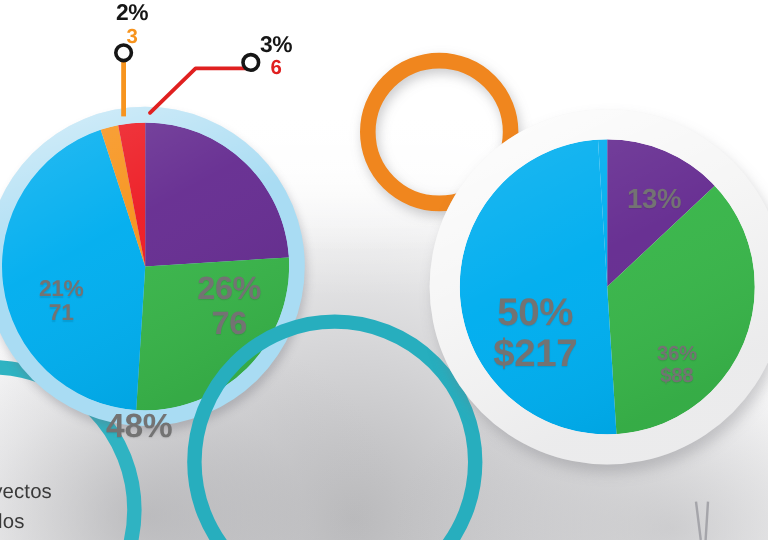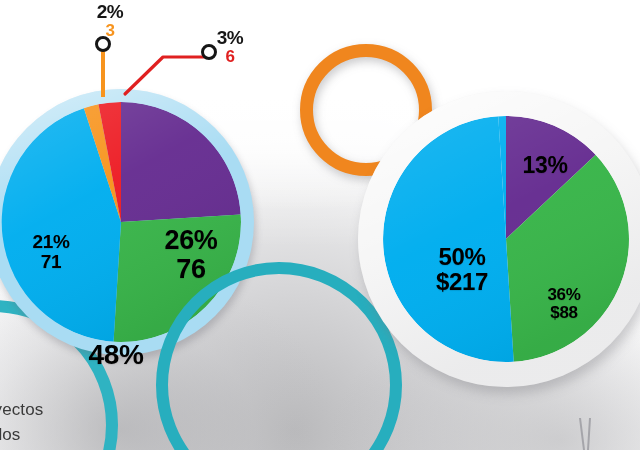--- a/index.html
+++ b/index.html
@@ -42,21 +42,21 @@
   .ring-teal-small{
     left:-132px;top:300px;width:250px;height:250px;
     border:12px solid #2FB3C2;
   }
 
   
   .pie-wrap{position:absolute;}
   .pie-halo{position:absolute;border-radius:50%;}
   .pie-disc{position:absolute;border-radius:50%;overflow:hidden;}
   .slice-label{
-    position:absolute;color:#000000;font-weight:bold;text-align:center;
+    position:absolute;color:#737373;font-weight:bold;text-align:center;
     line-height:1.06;letter-spacing:-0.3px;white-space:nowrap;
     text-shadow:0 1px 1px rgba(0,0,0,.10);
   }
   .slice-label .pct{display:block;}
   .slice-label .val{display:block;}
 
   
   #pie-left{left:-12px;top:89px;width:266px;height:266px;}
   #pie-left .pie-halo{
     left:0;top:0;width:266px;height:266px;
@@ -166,21 +166,21 @@
           <linearGradient id="glossR" x1="0" y1="0" x2="0.5" y2="1">
             <stop offset="0%" stop-color="#ffffff" stop-opacity="0.12"></stop>
             <stop offset="50%" stop-color="#ffffff" stop-opacity="0.02"></stop>
             <stop offset="100%" stop-color="#000000" stop-opacity="0.05"></stop>
           </linearGradient>
         </defs>
         <circle cx="123" cy="123" r="123" fill="url(#glossR)"></circle>
       </svg>
     </div>
 
-    <div class="slice-label" style="left:44px;top:153px;width:120px;font-size:24px;text-align:center;">
+    <div class="slice-label" style="left:28px;top:153px;width:120px;font-size:32px;text-align:center;">
       <span class="pct">50%</span>
       <span class="val">$217</span>
     </div>
 
     <div class="slice-label" style="left:151px;top:195px;width:110px;font-size:17px;">
       <span class="pct">36%</span>
       <span class="val">$88</span>
     </div>
 
     <div class="slice-label" style="left:137px;top:62px;width:100px;font-size:23px;">

